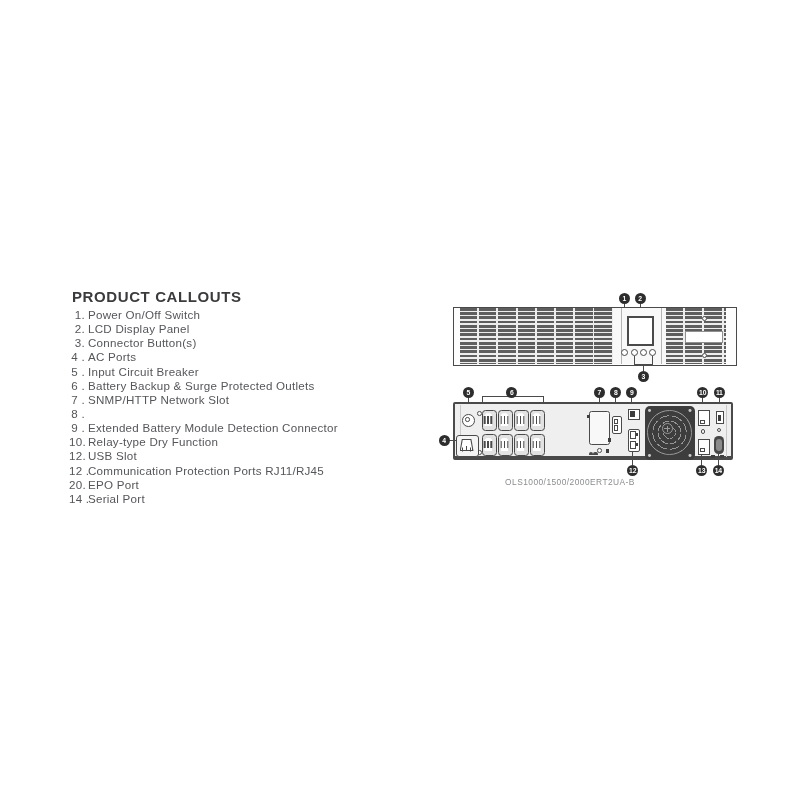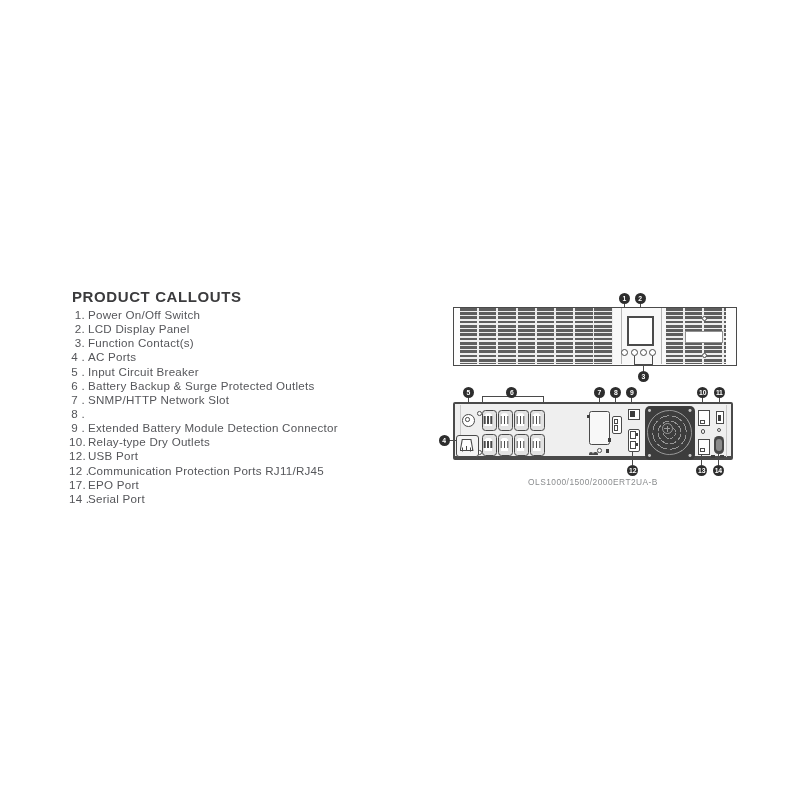--- a/index.html
+++ b/index.html
@@ -90,41 +90,41 @@
   .rjport::after{content:"";position:absolute;left:1.6px;bottom:1.2px;width:5.4px;height:4.4px;
         border:1.2px solid #4a4a4a;box-sizing:border-box;}
   .usb{position:absolute;left:715.8px;top:411.3px;width:8.2px;height:13.2px;border:1.5px solid #4a4a4a;
         background:#fff;box-sizing:border-box;}
   .usb::after{content:"";position:absolute;left:1.6px;top:2.6px;width:2.8px;height:6.6px;background:#3d3d3d;}
   .db9{position:absolute;left:713.9px;top:436.4px;width:10.5px;height:17.3px;background:#474747;
         border-radius:4.5px;}
   .db9::after{content:"";position:absolute;left:2.2px;top:2.6px;width:6px;height:12px;background:#8b8b8b;
         border-radius:3.5px;}
   .bump{position:absolute;width:4.4px;height:3.6px;background:#4a4a4a;border-radius:50% 50% 0 0;}
-  .model{position:absolute;left:453px;top:476.5px;width:280px;text-align:center;font-size:8.4px;
+  .model{position:absolute;left:430px;top:476.5px;width:280px;text-align:center;font-size:8.4px;
         letter-spacing:.45px;color:#8a8c8e;white-space:nowrap;}
 </style>
 </head>
 <body>
 
 <div id="canvas">
 
   <div class="heading">PRODUCT CALLOUTS</div>
   <div class="list">
     <div class="row">
         <span class="num">1.</span>
         <span class="lbl">Power On/Off Switch</span>
       </div>
     <div class="row">
         <span class="num">2.</span>
         <span class="lbl">LCD Display Panel</span>
       </div>
     <div class="row">
         <span class="num">3.</span>
-        <span class="lbl">Function Contact(s)</span>
+        <span class="lbl">Connector Button(s)</span>
       </div>
     <div class="row">
         <span class="num">4 .</span>
         <span class="lbl">AC Ports</span>
       </div>
     <div class="row">
         <span class="num">5 .</span>
         <span class="lbl">Input Circuit Breaker</span>
       </div>
     <div class="row">
@@ -137,32 +137,32 @@
       </div>
     <div class="row">
         <span class="num">8 .</span>
       </div>
     <div class="row">
         <span class="num">9 .</span>
         <span class="lbl">Extended Battery Module Detection Connector</span>
       </div>
     <div class="row">
         <span class="num">10.</span>
-        <span class="lbl">Relay-type Dry Outlets</span>
+        <span class="lbl">Relay-type Dry Function</span>
       </div>
     <div class="row">
         <span class="num">12.</span>
-        <span class="lbl">USB Port</span>
+        <span class="lbl">USB Slot</span>
       </div>
     <div class="row">
         <span class="num">12 .</span>
         <span class="lbl">Communication Protection Ports RJ11/RJ45</span>
       </div>
     <div class="row">
-        <span class="num">17.</span>
+        <span class="num">20.</span>
         <span class="lbl">EPO Port</span>
       </div>
     <div class="row">
         <span class="num">14 .</span>
         <span class="lbl">Serial Port</span>
       </div>
   </div>
 
   <div class="ln" style="left:623.9px;top:303.6px;width:1px;height:45.4px;"></div>
   <div class="ln" style="left:639.6px;top:303.6px;width:1px;height:27px;"></div>

